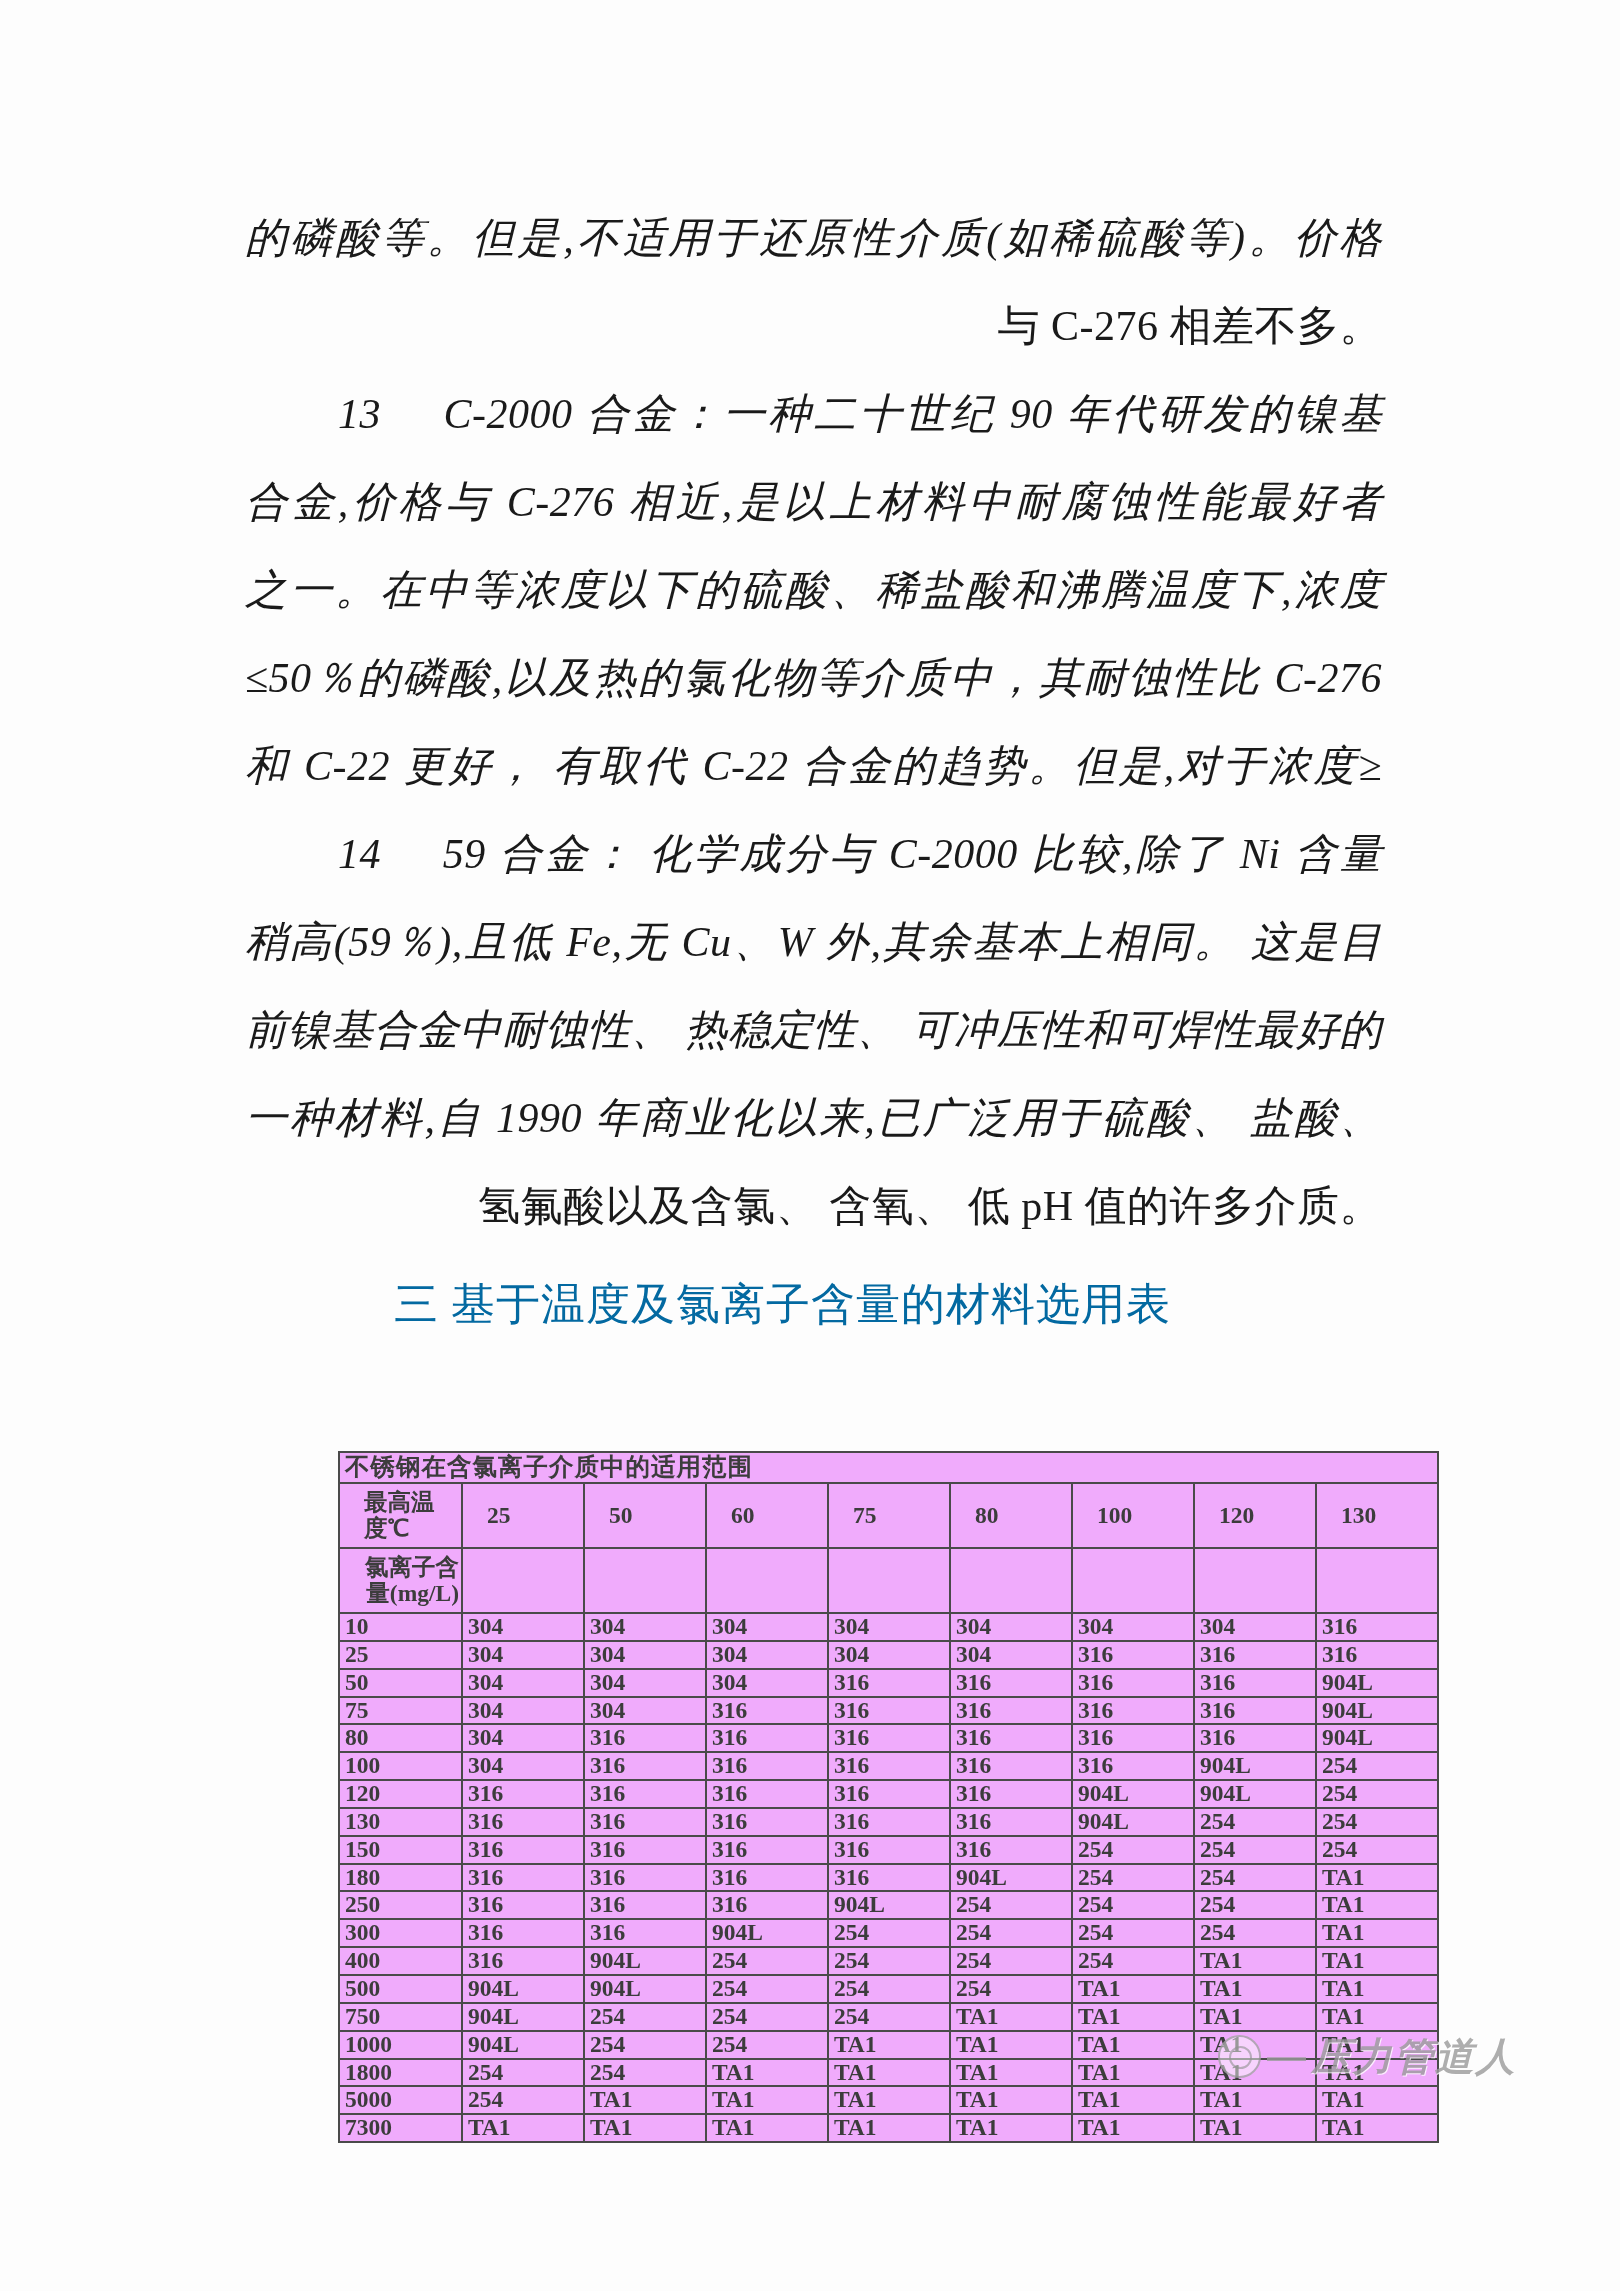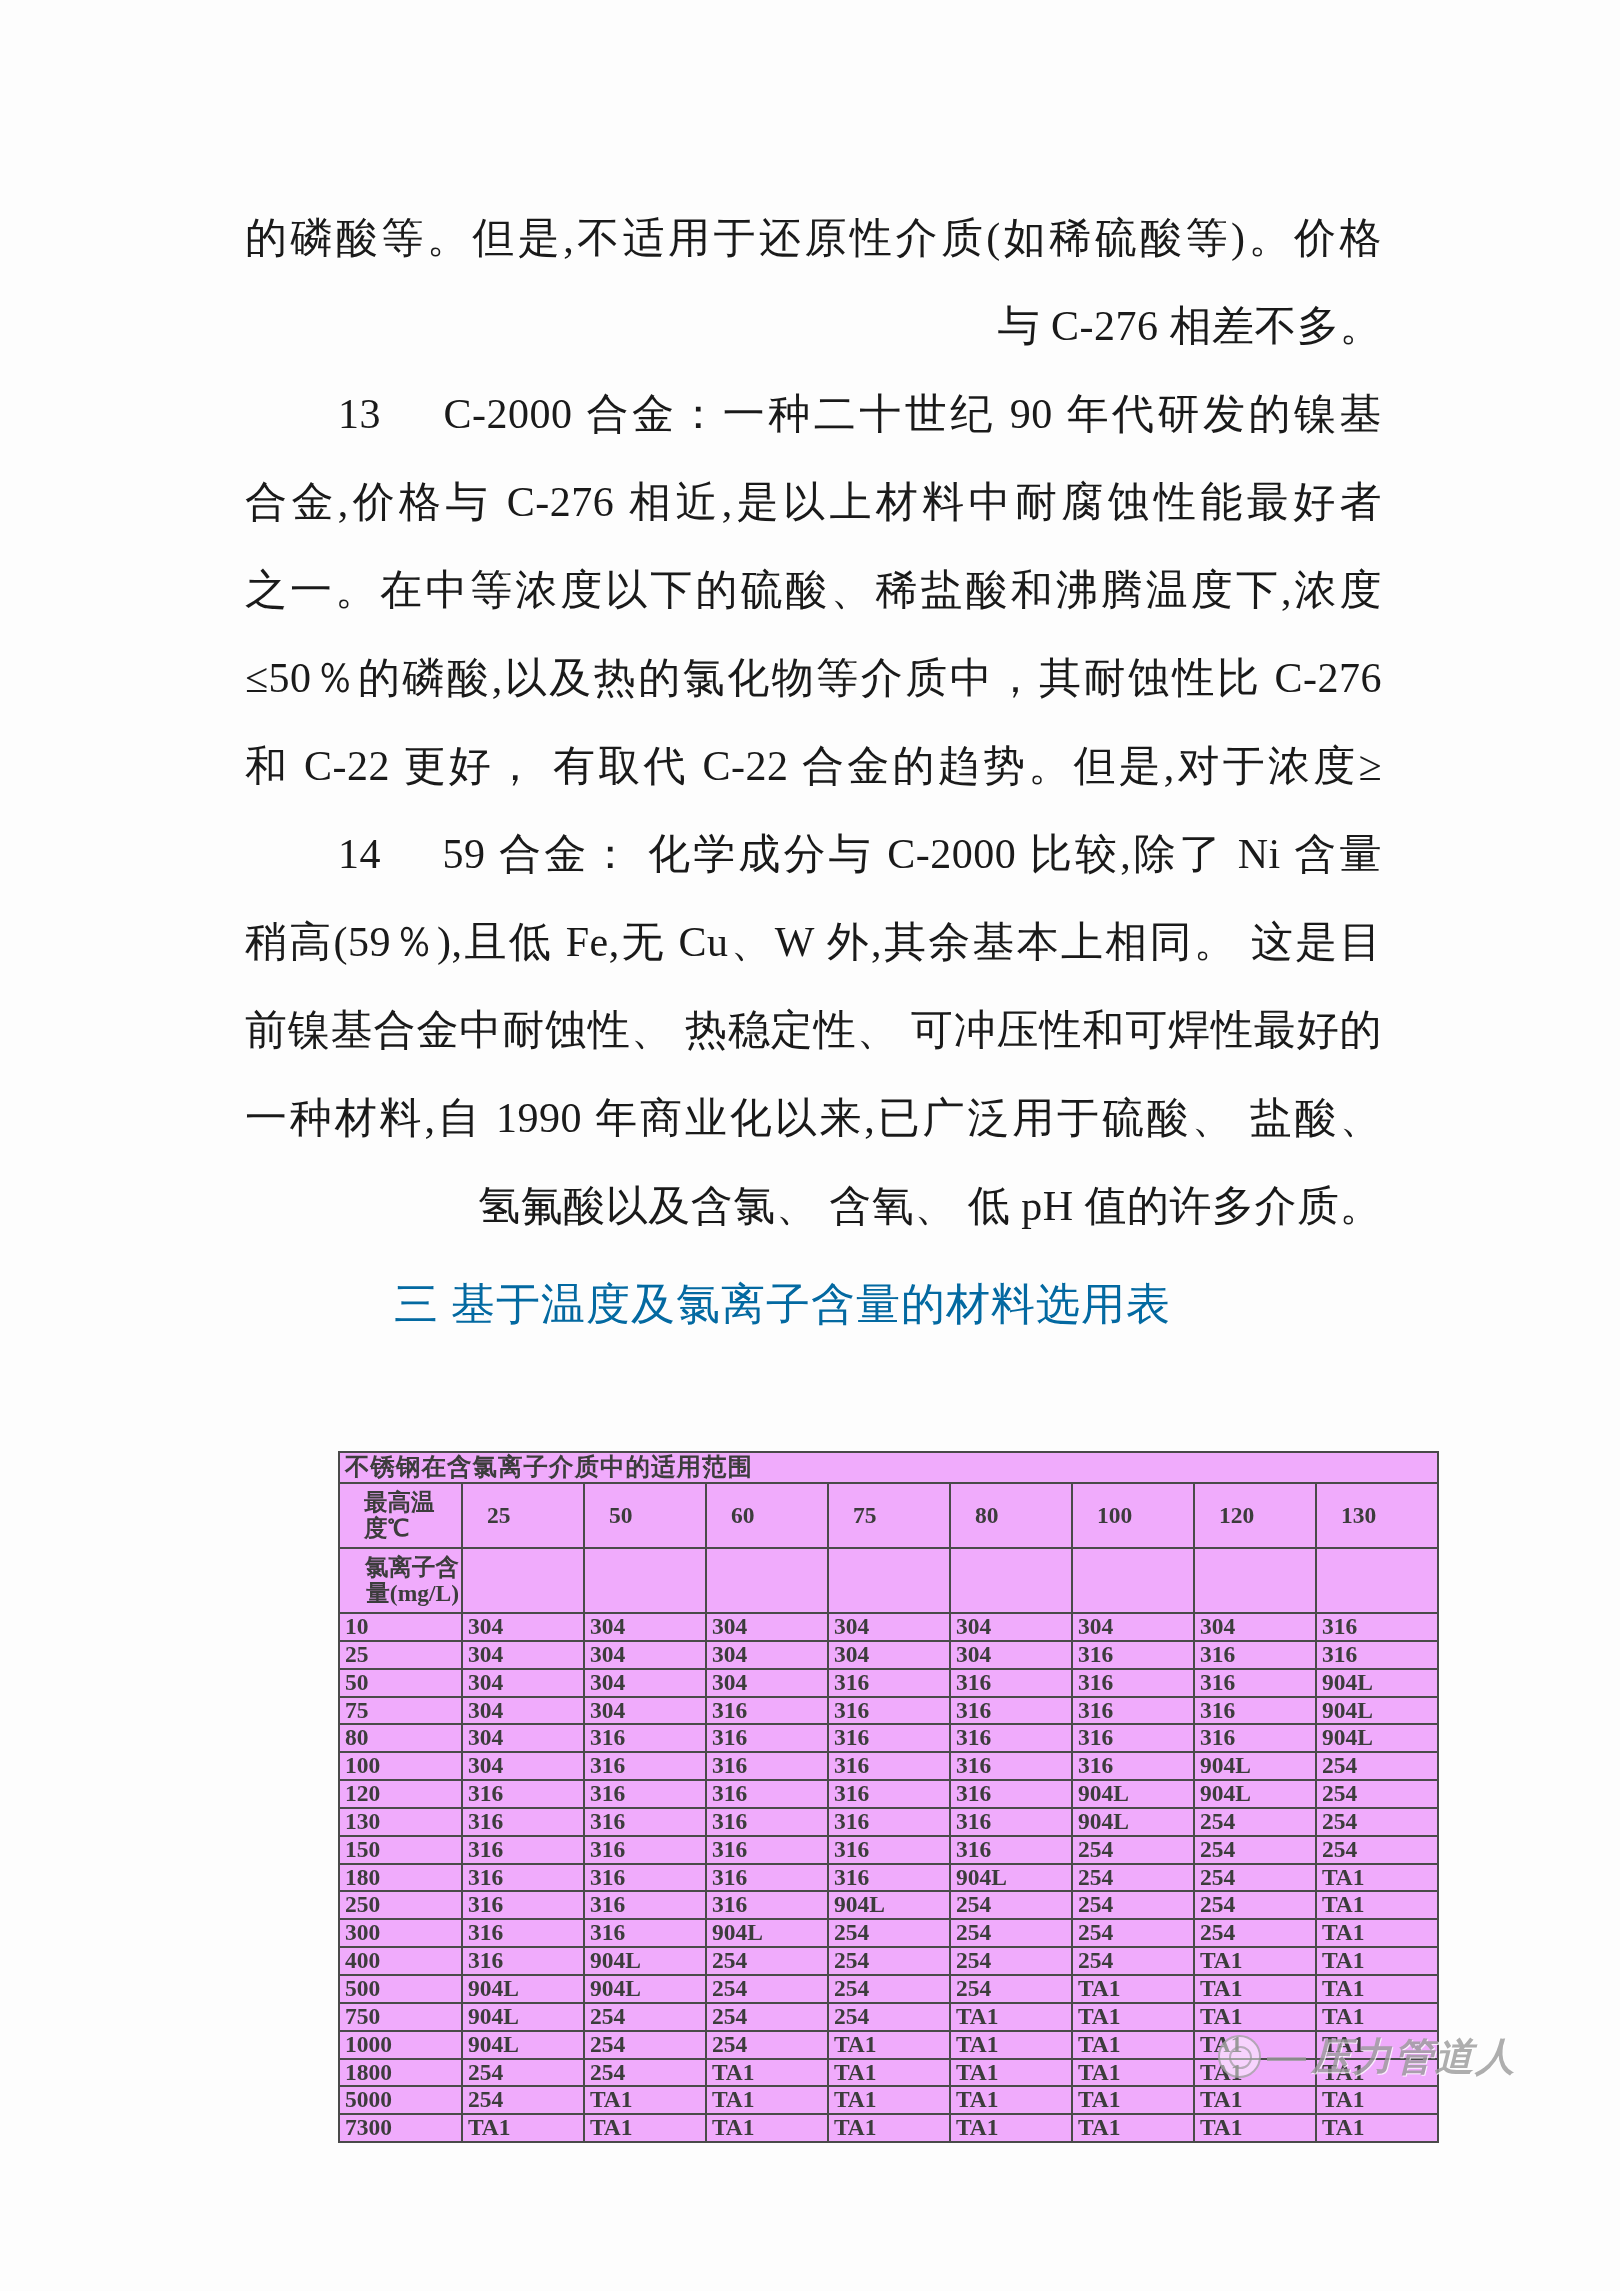--- a/index.html
+++ b/index.html
@@ -19,20 +19,21 @@
     height:88px;
     line-height:88px;
     font-size:42px;
     letter-spacing:0.5px;
     color:#1a1a1a;
     text-align:right;
   }
   .pline.j{
     text-align:justify;
     text-align-last:justify;
+    font-style:italic;
   }
   .pline.ind{
     padding-left:93px;
   }
   .section-heading{
     margin-top:11.8px;
     height:86px;
     line-height:86px;
     font-size:44px;
     padding-left:149px;

